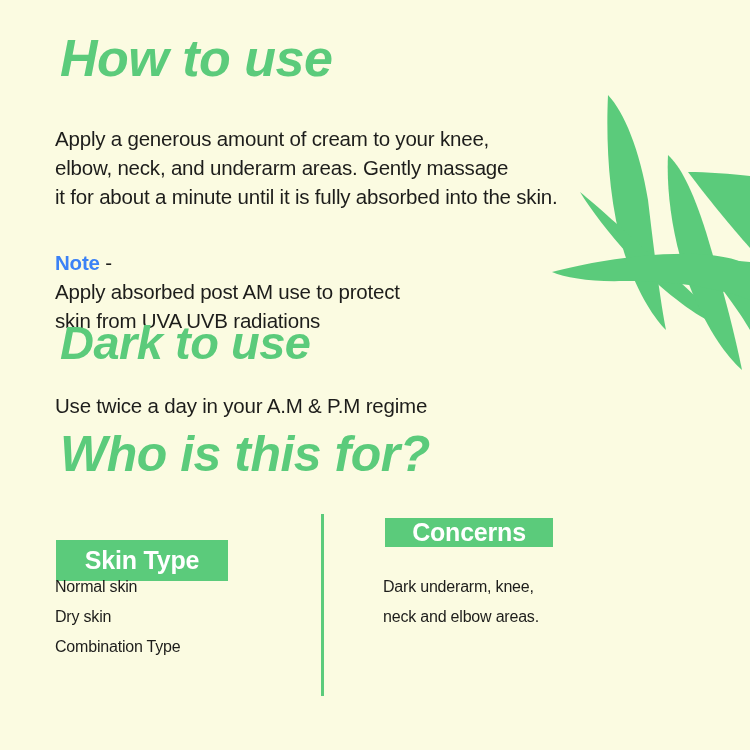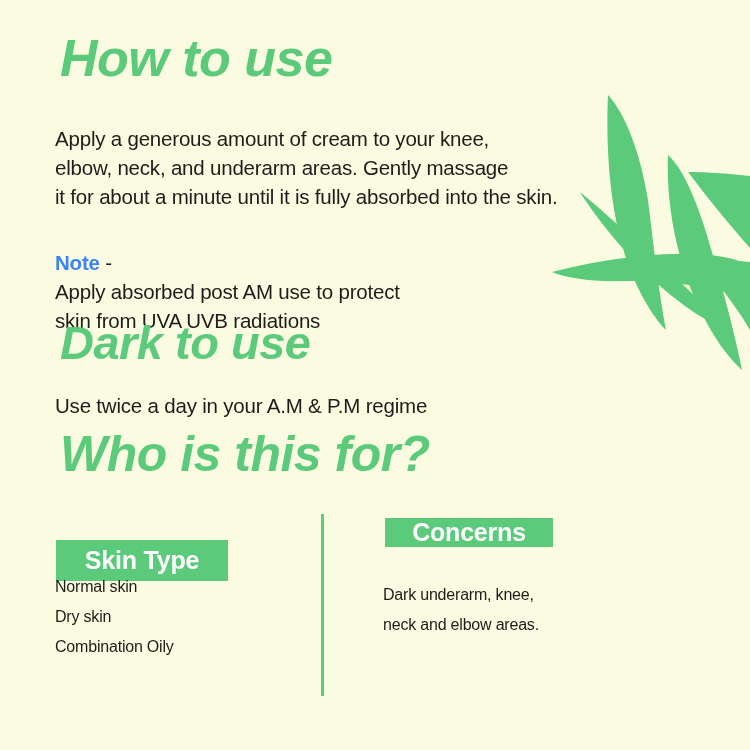--- a/index.html
+++ b/index.html
@@ -117,21 +117,21 @@
     left: 55px;
     top: 572px;
     width: 250px;
   }
   #list-concerns {
     left: 383px;
     top: 572px;
     width: 290px;
   }
   .list-item { white-space: nowrap; }
-  #list-concerns .list-item { white-space: pre-line; margin-top: 8px; }
+  #list-concerns .list-item { white-space: pre-line; }
 </style>
 </head>
 <body>
 
 <div id="page">
 
   <svg class="leaves" viewBox="0 0 230 400" aria-hidden="true">
 
     <path d="M88 95 C 86 140, 88 200, 104 252 C 118 296, 136 320, 146 330 C 140 300, 134 250, 128 200 C 120 150, 104 112, 88 95 Z" fill="#5BCB7B"></path>
 
@@ -166,21 +166,21 @@
 
   <div id="badge-skin-type" class="badge">Skin Type</div>
 
   <div id="badge-concerns" class="badge">Concerns</div>
 
   <div id="divider"></div>
 
   <div id="list-skin-type" class="list">
     <div class="list-item">Normal skin</div>
     <div class="list-item">Dry skin</div>
-    <div class="list-item">Combination Oily</div>
+    <div class="list-item">Combination Type</div>
   </div>
 
   <div id="list-concerns" class="list">
     <div class="list-item">Dark underarm, knee,
 neck and elbow areas.</div>
   </div>
 
 </div>
 
 </body></html>

